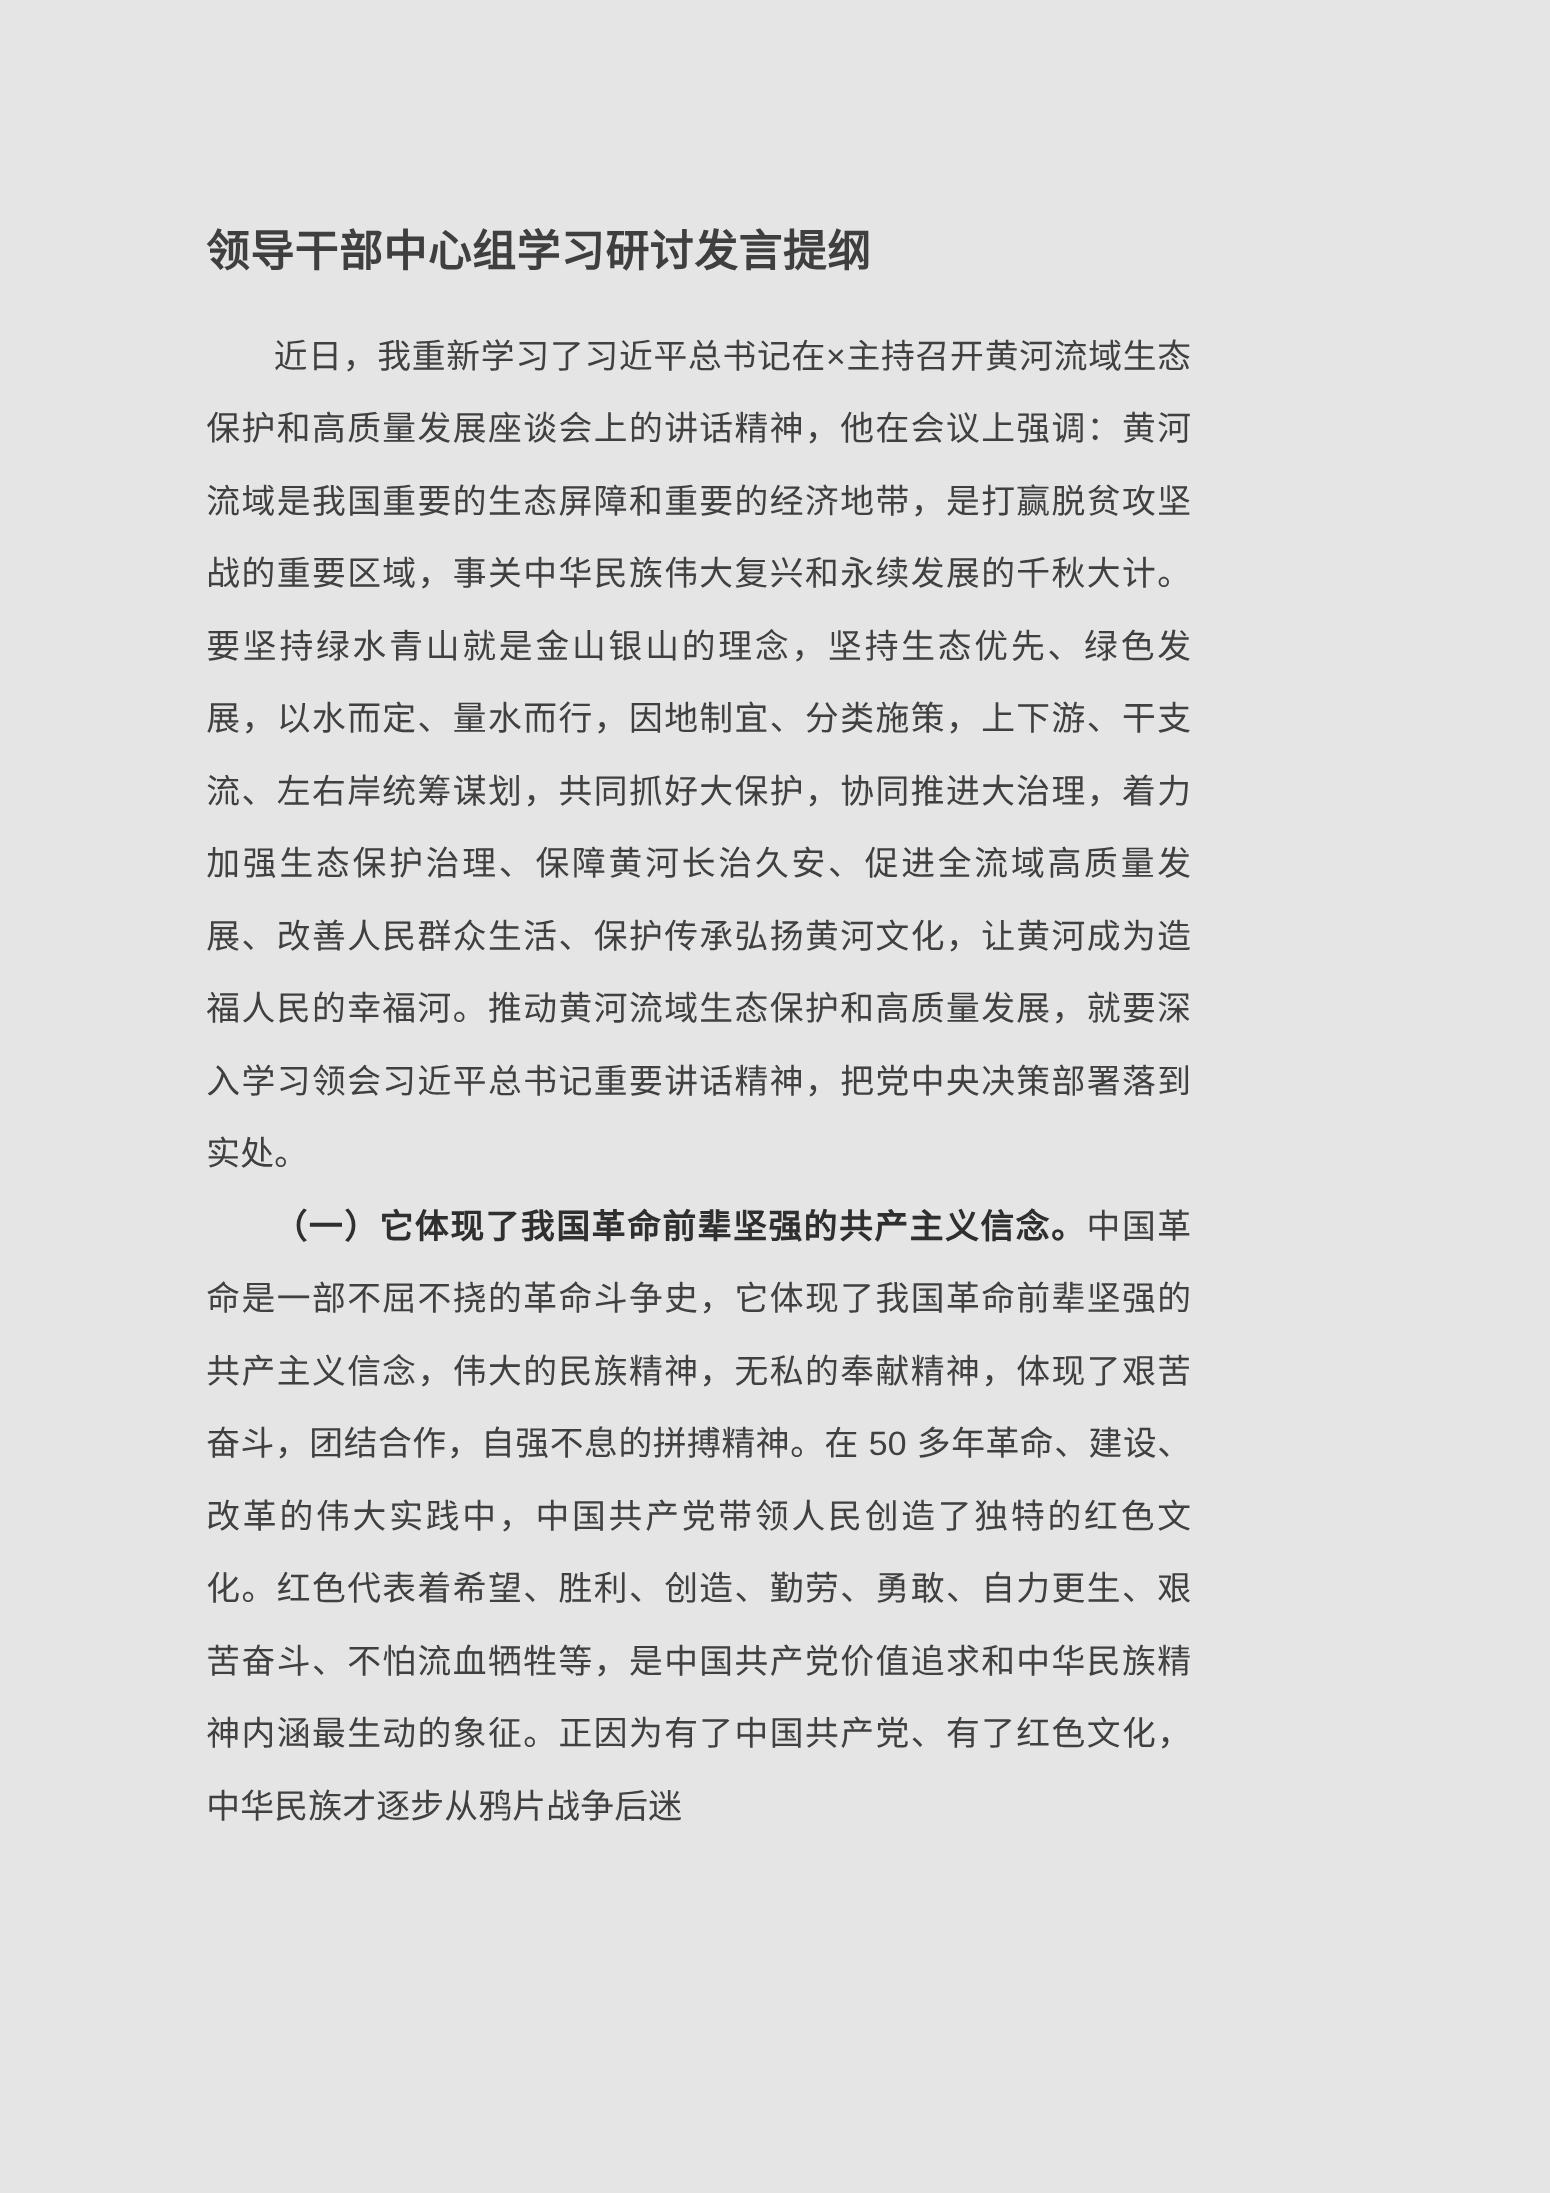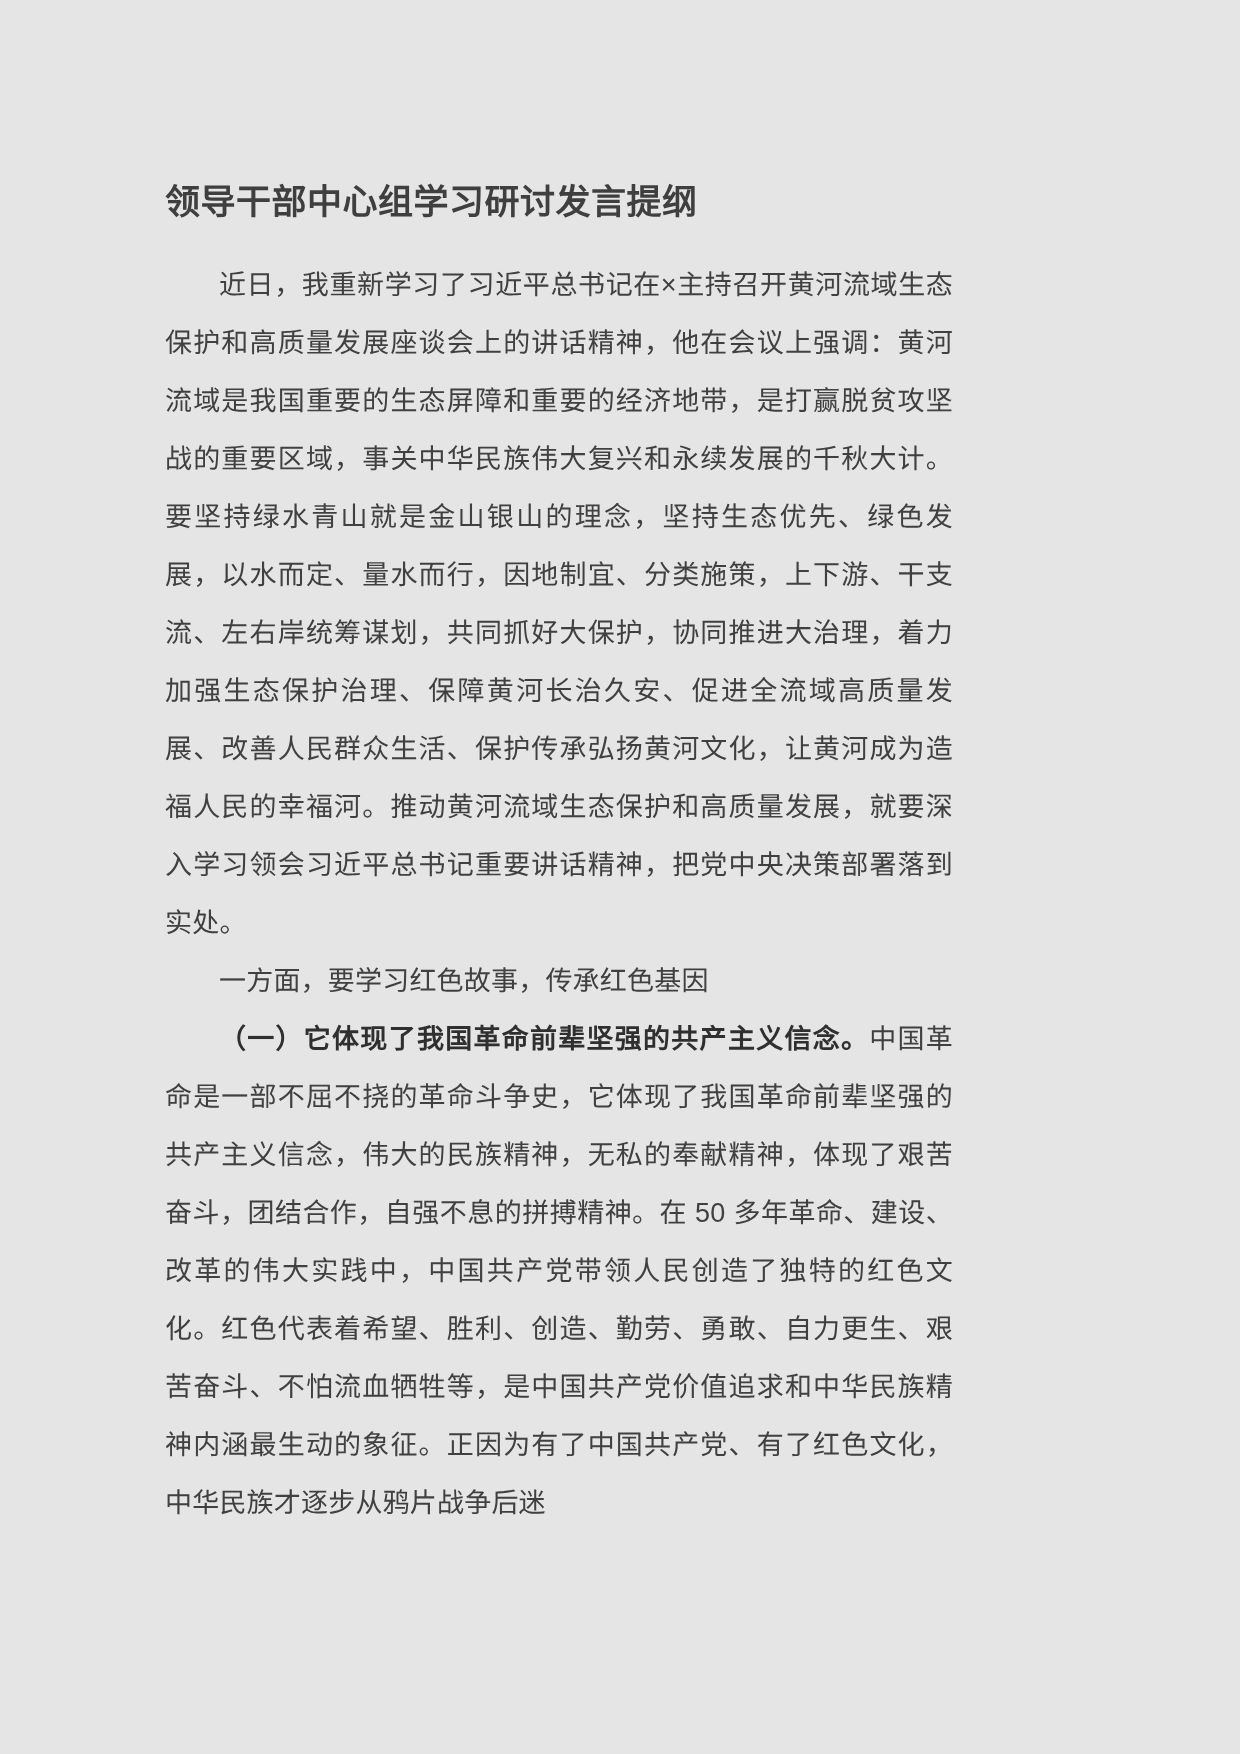--- a/index.html
+++ b/index.html
@@ -68,19 +68,18 @@
 </head>
 <body>
 
 <div class="page">
   <div class="content">
 
     <h1 class="doc-title">领导干部中心组学习研讨发言提纲</h1>
 
     <p class="para first-para">近日，我重新学习了习近平总书记在×主持召开黄河流域生态保护和高质量发展座谈会上的讲话精神，他在会议上强调：黄河流域是我国重要的生态屏障和重要的经济地带，是打赢脱贫攻坚战的重要区域，事关中华民族伟大复兴和永续发展的千秋大计。要坚持绿水青山就是金山银山的理念，坚持生态优先、绿色发展，以水而定、量水而行，因地制宜、分类施策，上下游、干支流、左右岸统筹谋划，共同抓好大保护，协同推进大治理，着力加强生态保护治理、保障黄河长治久安、促进全流域高质量发展、改善人民群众生活、保护传承弘扬黄河文化，让黄河成为造福人民的幸福河。推动黄河流域生态保护和高质量发展，就要深入学习领会习近平总书记重要讲话精神，把党中央决策部署落到实处。</p>
 
-    <p class="para gap">一方面，要学习红色故事，传承红色基因</p>
 
 
     <p class="para gap"><span class="bold-lead">（一）它体现了我国革命前辈坚强的共产主义信念。</span><span>中国革命是一部不屈不挠的革命斗争史，它体现了我国革命前辈坚强的共产主义信念，伟大的民族精神，无私的奉献精神，体现了艰苦奋斗，团结合作，自强不息的拼搏精神。在 50 多年革命、建设、改革的伟大实践中，中国共产党带领人民创造了独特的红色文化。红色代表着希望、胜利、创造、勤劳、勇敢、自力更生、艰苦奋斗、不怕流血牺牲等，是中国共产党价值追求和中华民族精神内涵最生动的象征。正因为有了中国共产党、有了红色文化，中华民族才逐步从鸦片战争后迷</span></p>
 
   </div>
 </div>
 
 </body></html>

